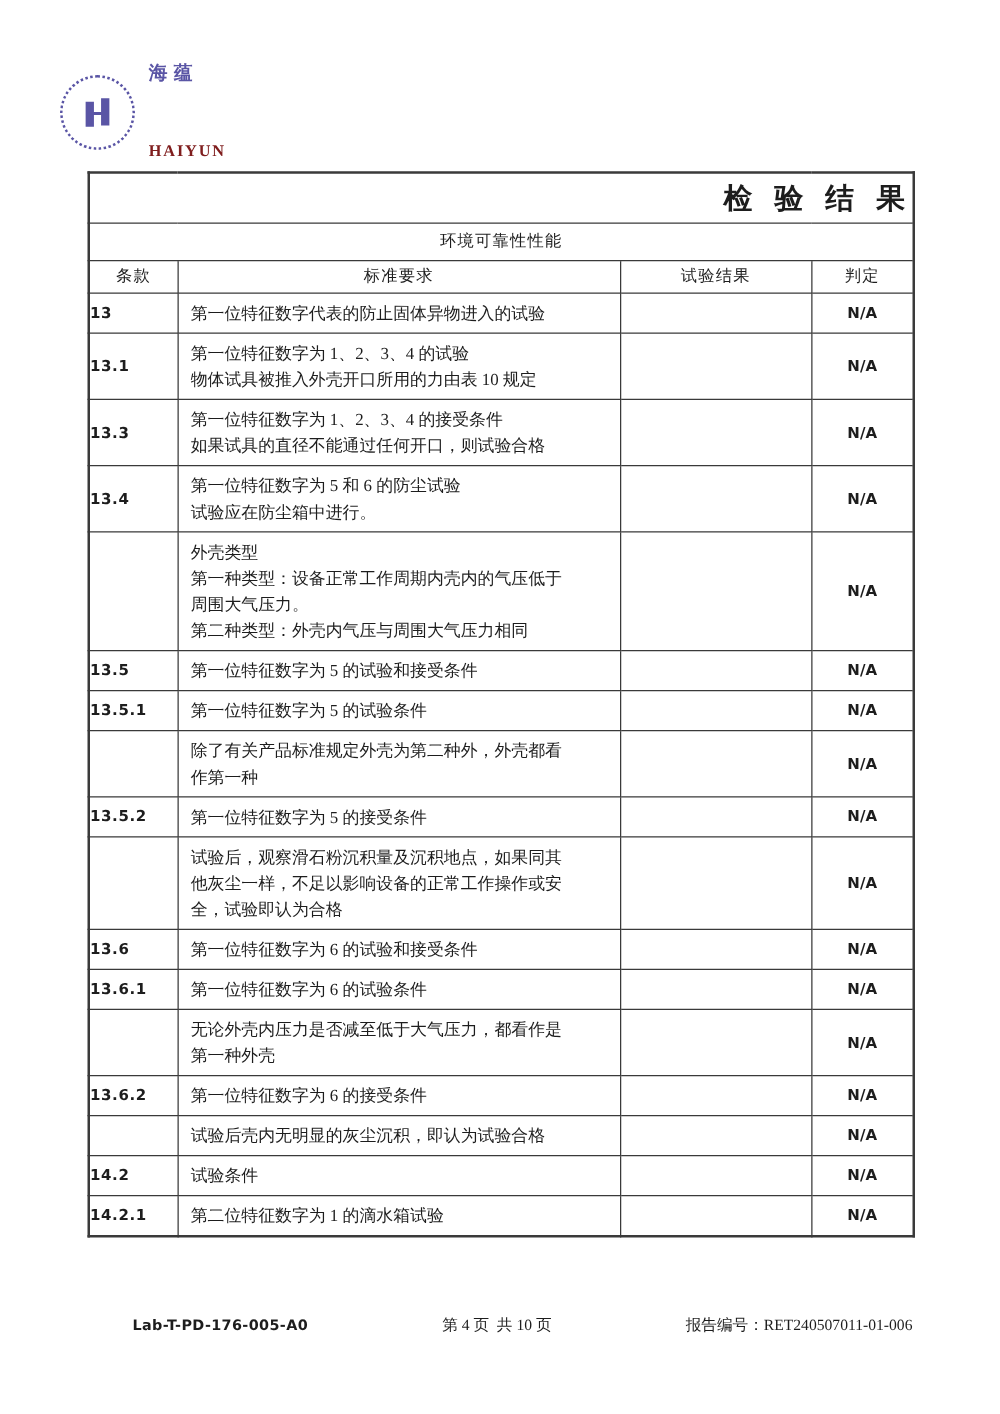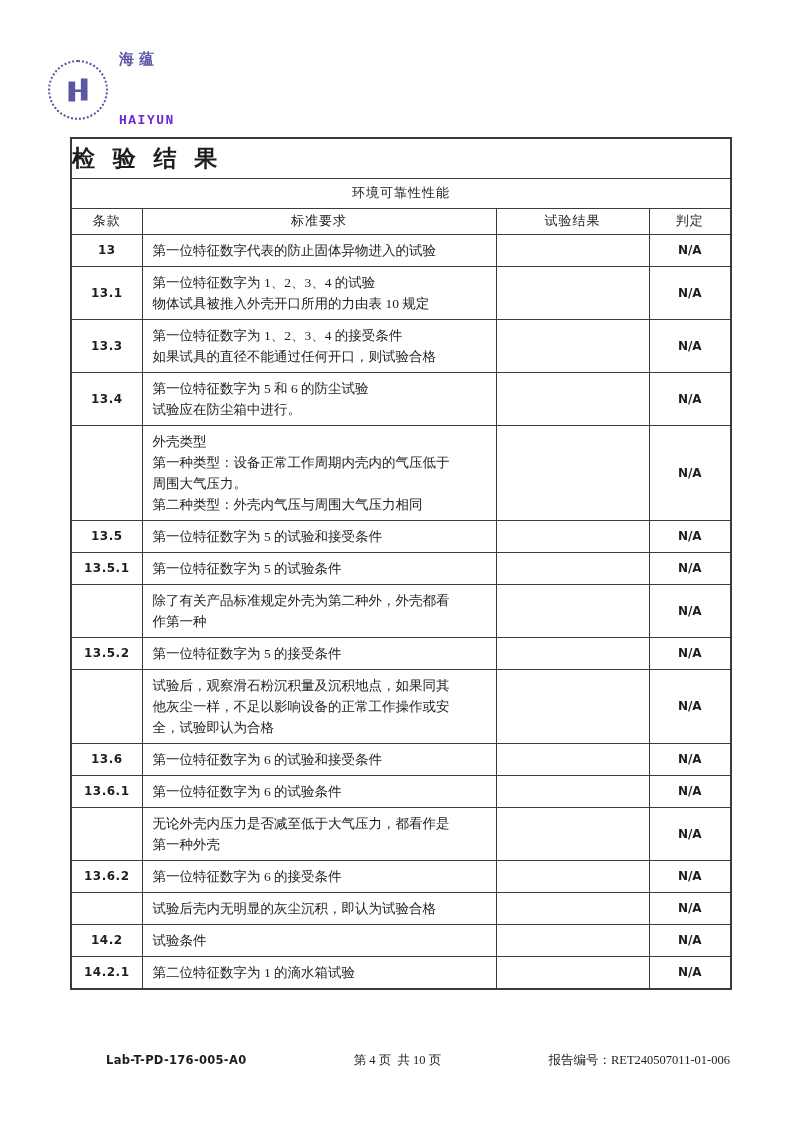--- a/index.html
+++ b/index.html
@@ -11,44 +11,44 @@
   }
 
   
   .logo { position:absolute; left:48px; top:50px; display:flex; align-items:center; gap:11px; }
   .logo-circle {
     width:60px; height:60px; border:2px dotted #5a55a5; border-radius:50%;
     display:flex; align-items:center; justify-content:center;
   }
   .logo-text { display:flex; flex-direction:column; line-height:1.25;gap:44px; }
   .logo-zh { color:#5a55a5; font-size:15px; letter-spacing:5px; font-weight:bold; font-family:"Liberation Sans",sans-serif; }
-  .logo-en { color:#6d28d9; font-size:13px; letter-spacing:1.5px; font-weight:bold; font-family:Liberation Mono, monospace; }
+  .logo-en { color:#7f1d1d; font-size:13px; letter-spacing:1.5px; font-weight:bold; font-family:Liberation Serif, serif; }
 
   
   table.doc-table {
     position:absolute; left:70px; top:137px; width:660px;
     border-collapse:collapse; table-layout:fixed;
   }
   table.doc-table, table.doc-table th, table.doc-table td { border:1px solid #3a3a3a; }
   table.doc-table { border-width:2px; }
 
   th.title-cell {
     height:40px; font-size:23px; font-weight:bold; letter-spacing:6px;
-    text-align:left; vertical-align:middle;
+    text-align:right; vertical-align:middle;
   }
   th.subtitle-cell {
     height:30px; font-size:13px; font-weight:normal; letter-spacing:1px;
     text-align:center; vertical-align:middle;
   }
   tr.cols th {
     height:26px; font-size:13px; font-weight:normal; letter-spacing:1px;
     text-align:center; vertical-align:middle;
   }
   td.clause {
-    text-align:center; vertical-align:middle;
+    text-align:left; vertical-align:middle;
     font-family:"DejaVu Sans","Liberation Sans",sans-serif;
     font-size:12px; font-weight:600; letter-spacing:0.5px;
   }
   td.req { font-size:13.5px; padding:5px 8px 5px 10px; vertical-align:middle;margin-left:45px; }
   td.req div { line-height:21px; }
   td.result { vertical-align:middle; }
   td.verdict {
     text-align:center; vertical-align:middle;
     font-family:"DejaVu Sans","Liberation Sans",sans-serif;
     font-size:12px; font-weight:600;

